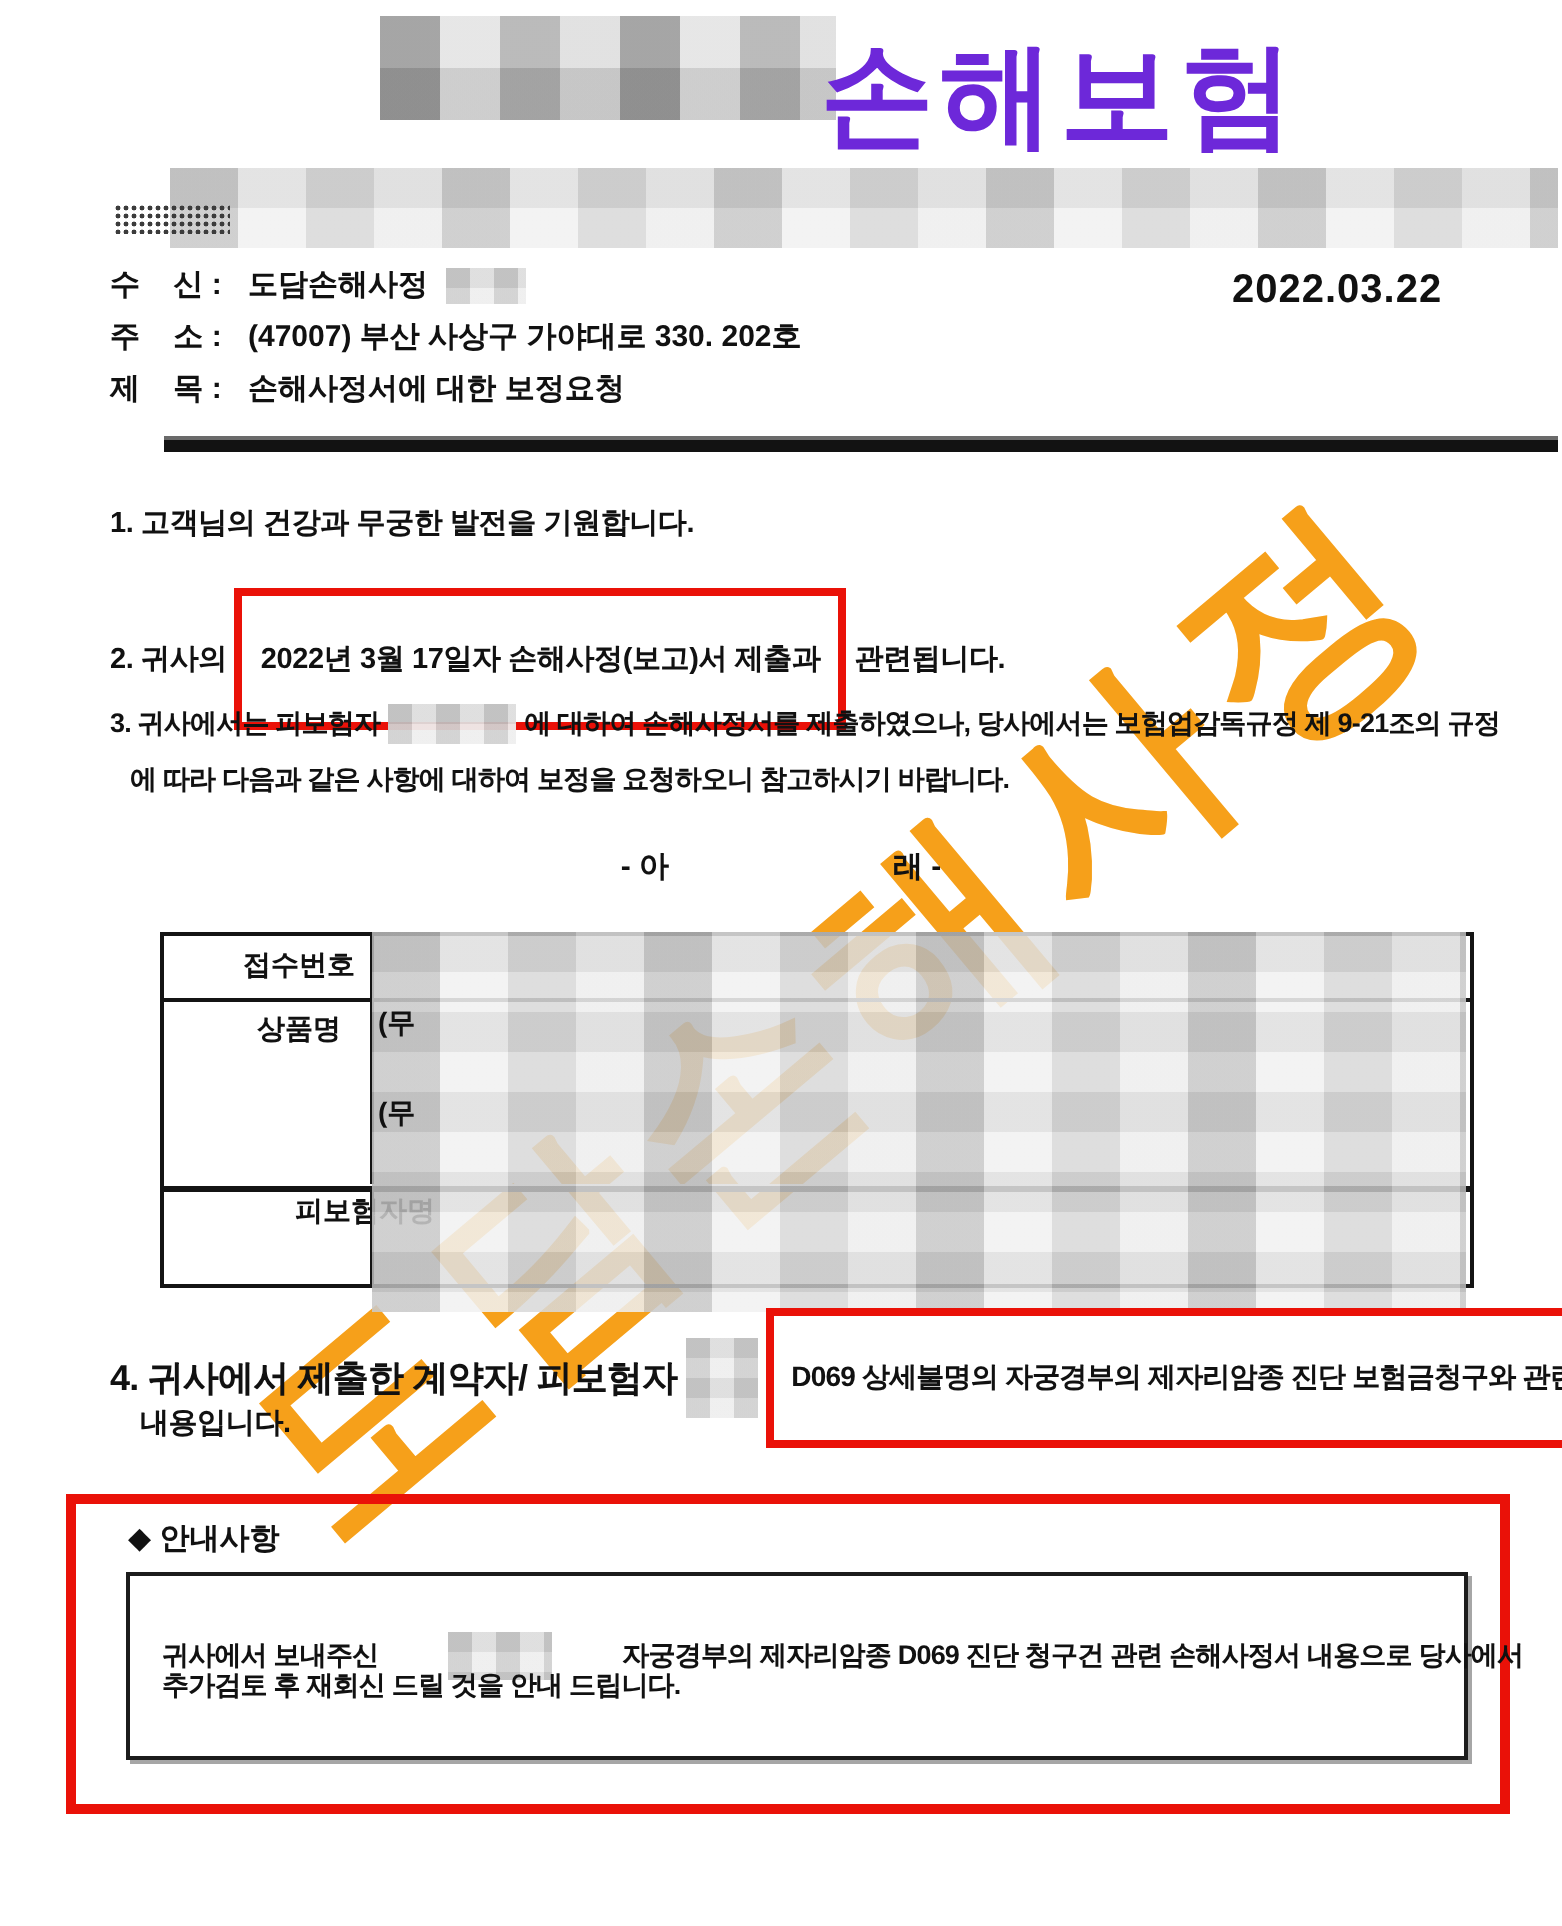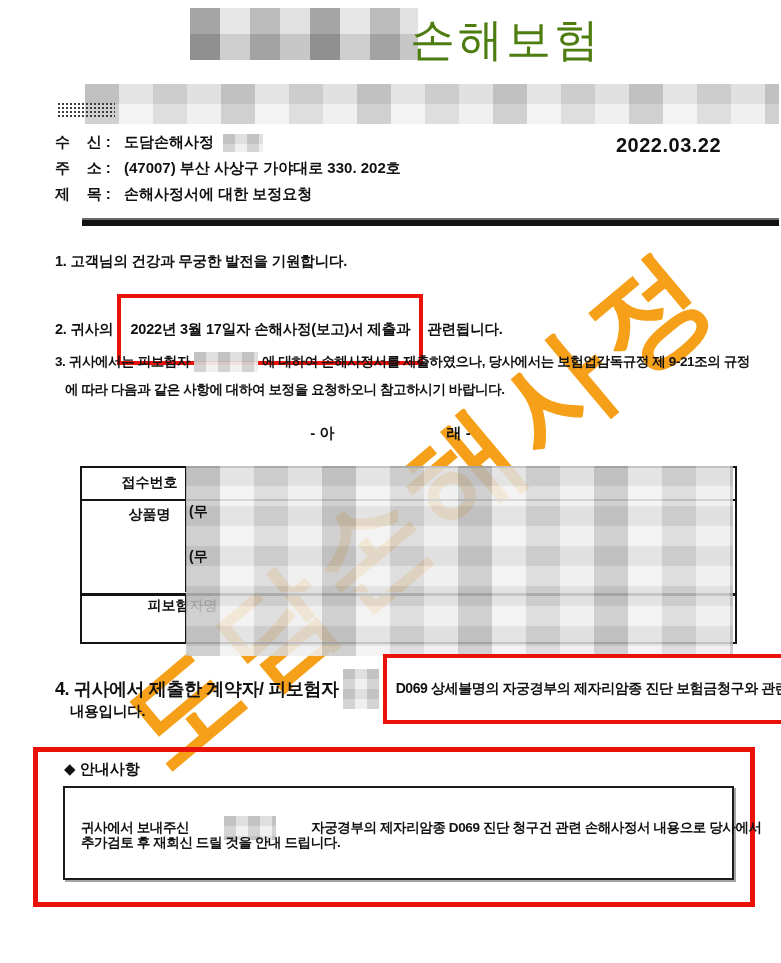--- a/index.html
+++ b/index.html
@@ -36,21 +36,21 @@
       repeating-linear-gradient(90deg, rgba(150,150,150,0.25) 0 12px, rgba(255,255,255,0.3) 12px 24px),
       repeating-linear-gradient(180deg, rgba(130,130,130,0.18) 0 10px, rgba(250,250,250,0.25) 10px 20px);
   }
   .halftone{
     position:absolute;left:57px;top:102px;width:58px;height:15px;z-index:2;
     background-image:radial-gradient(circle,#3c3c3c 1.1px,transparent 1.35px);
     background-size:4px 4px;
   }
   
   .txt{position:absolute;z-index:3;white-space:pre;}
-  .title{left:410px;top:10px;font-size:45px;font-weight:400;letter-spacing:3px;color:#4d7c0f;}
+  .title{left:410px;top:10px;font-size:57px;font-weight:700;letter-spacing:3px;color:#6d28d9;}
   .hdr{font-size:15px;display:flex;align-items:center;gap:9px;}
   .date{left:616px;top:134px;font-size:20px;letter-spacing:.5px;}
   .divider{position:absolute;left:82px;top:220px;width:697px;height:6px;background:#121212;z-index:3;
     box-shadow:0 -2px 0 #6a6a6a;}
   .para{font-size:14.5px;letter-spacing:-0.2px;}
   .flexline{display:flex;align-items:center;gap:4px;justify-content:space-between;}
   .hl{
     display:inline-block;border:4px solid var(--red);padding:22px 9px;white-space:pre;
     background:transparent;
   }

